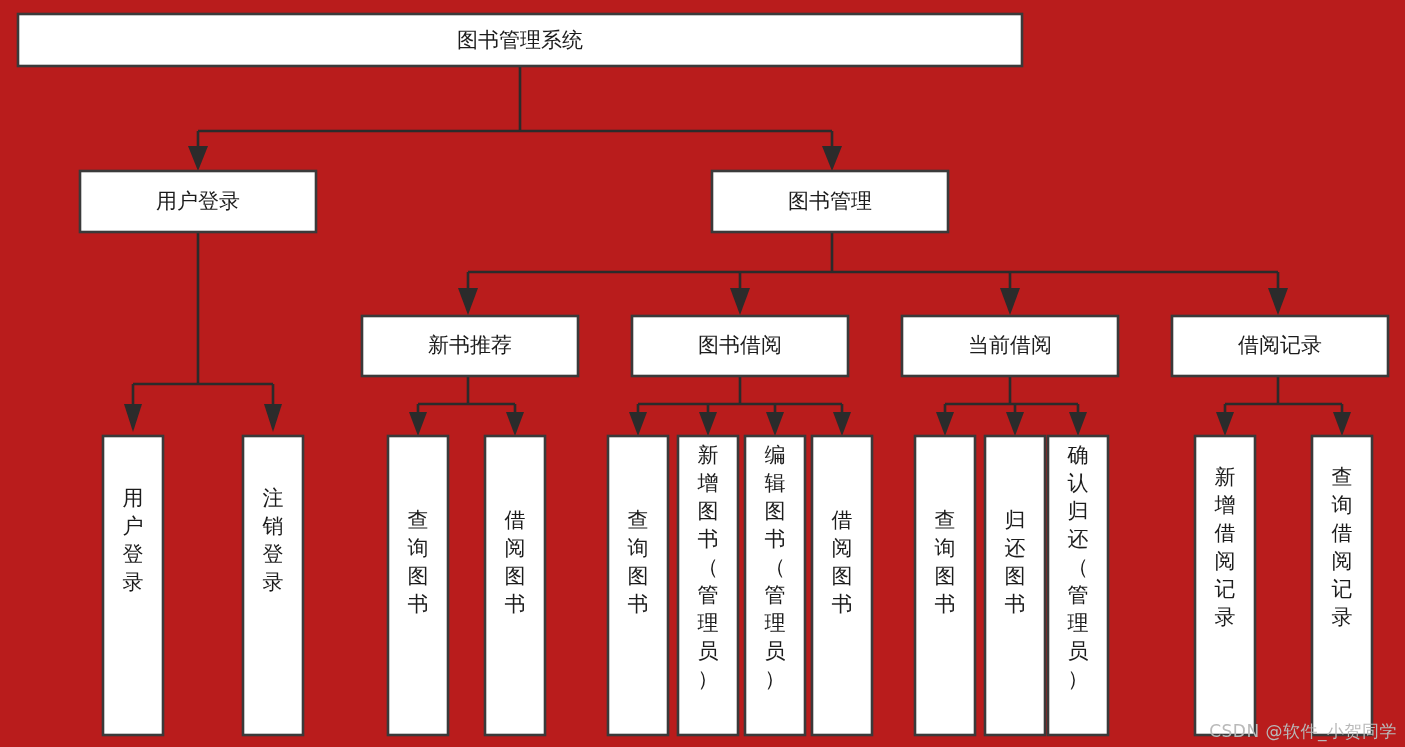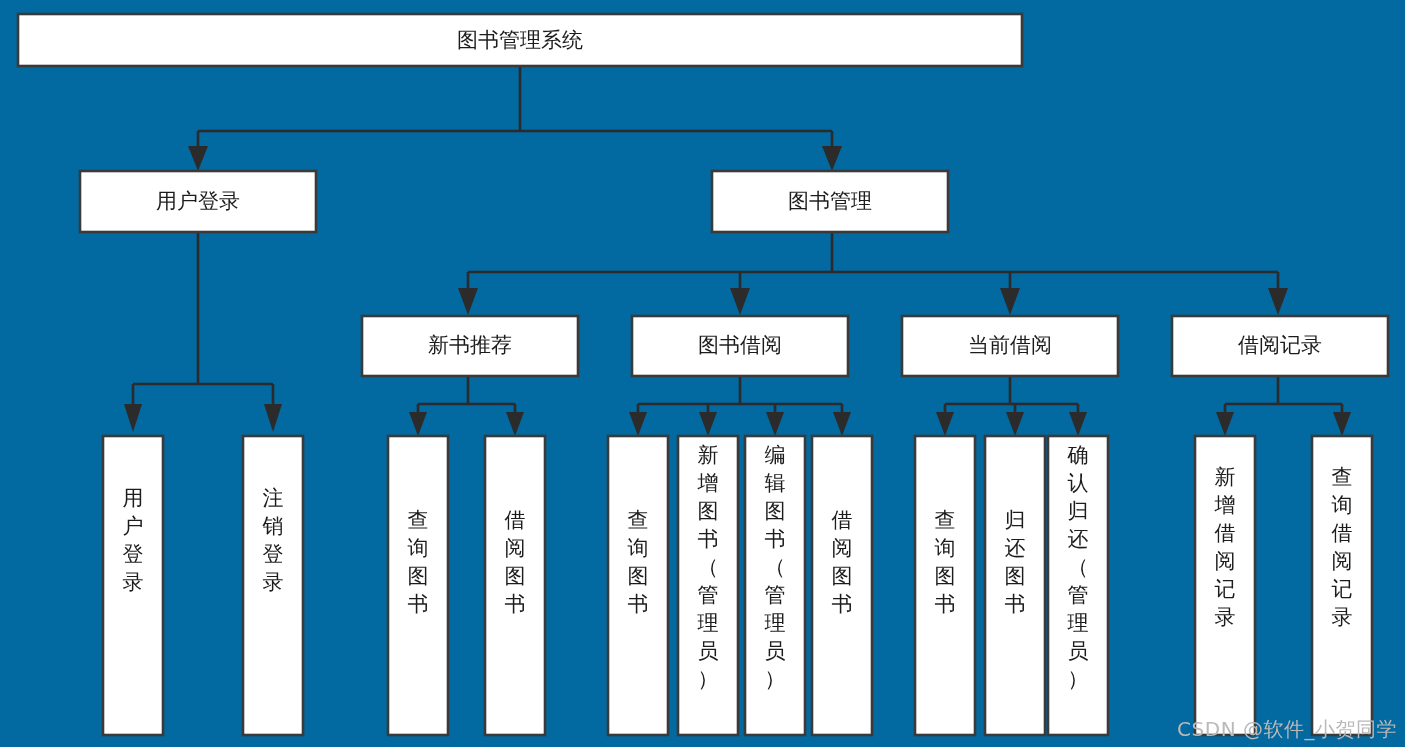--- a/index.html
+++ b/index.html
@@ -8,21 +8,21 @@
     padding: 0;
     background: #ffffff;
   }
   body {
     font-family: "DejaVu Sans", "Liberation Sans", sans-serif;
   }
   #diagram-root {
     position: relative;
     width: 1405px;
     height: 747px;
-    background: #0369a1;
+    background: #b91c1c;
     overflow: hidden;
   }
   svg#flow {
     position: absolute;
     left: 0;
     top: 0;
     width: 1405px;
     height: 747px;
     display: block;
   }
@@ -52,21 +52,21 @@
     fill: #1c1c1c;
     font-family: "DejaVu Sans", "Liberation Sans", sans-serif;
     font-size: 21px;
     text-anchor: middle;
   }
   .watermark {
     position: absolute;
     right: 8px;
     bottom: 4px;
     color: #b9b9b9;
-    font-size: 20px;
+    font-size: 17px;
     font-family: "DejaVu Sans", "Liberation Sans", sans-serif;
     letter-spacing: 0.5px;
     white-space: nowrap;
     pointer-events: none;
   }
 </style>
 </head>
 <body>
 
 <div id="diagram-root">

